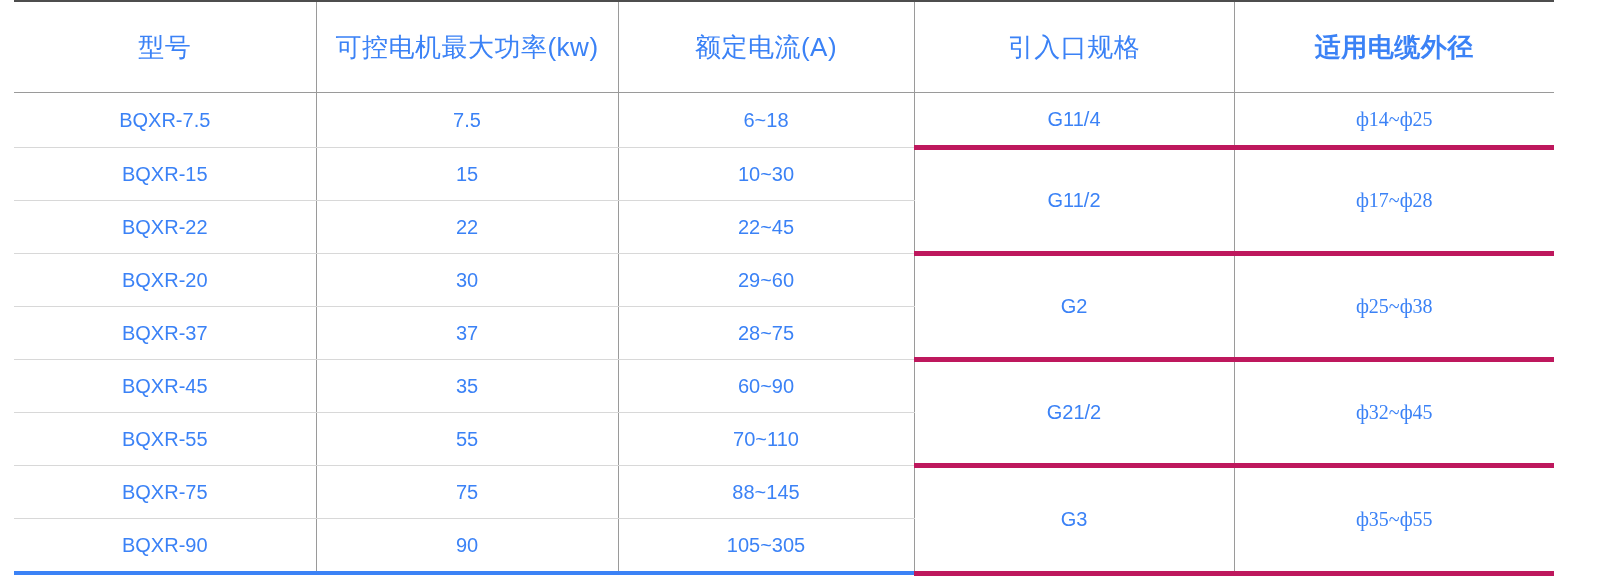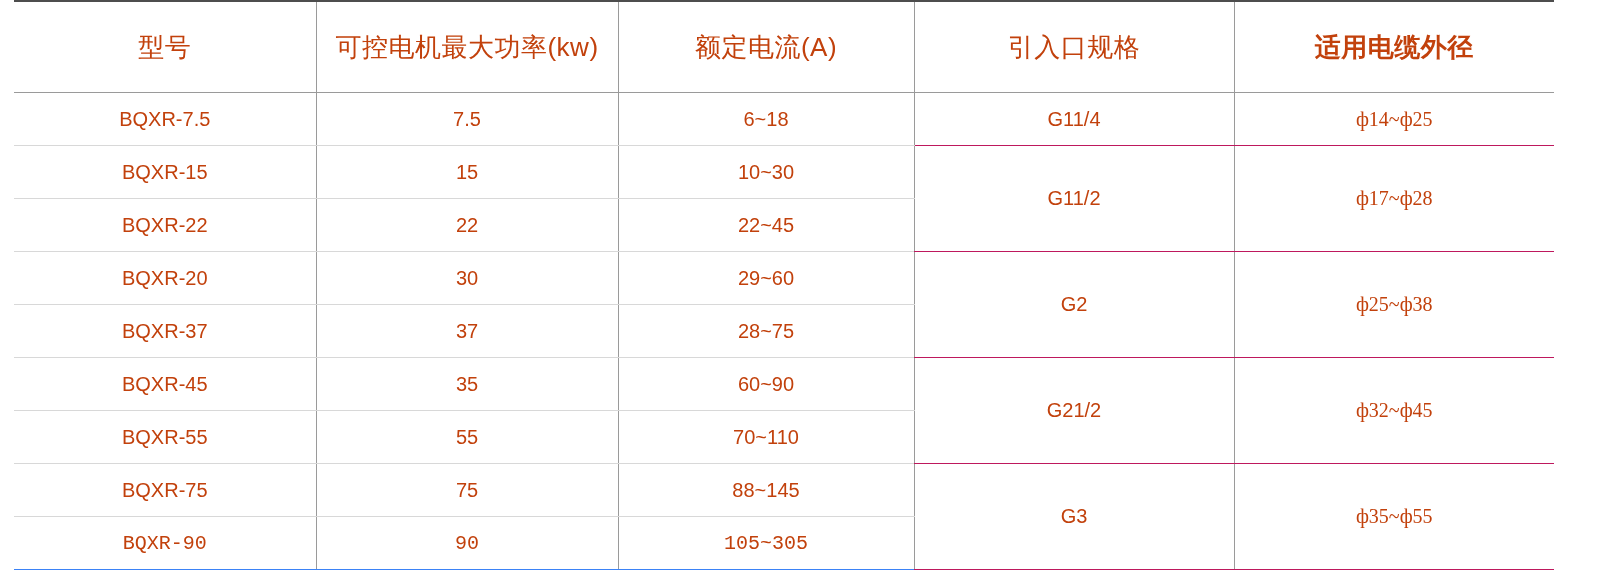--- a/index.html
+++ b/index.html
@@ -30,21 +30,21 @@
   table.spec-table col.c1 { width: 302px; }
   table.spec-table col.c2 { width: 296px; }
   table.spec-table col.c3 { width: 320px; }
   table.spec-table col.c4 { width: 320px; }
 
   table.spec-table th,
   table.spec-table td {
     text-align: center;
     vertical-align: middle;
     font-weight: normal;
-    color: #c2410c;
+    color: #3b82f6;
     background: #ffffff;
   }
   
   table.spec-table thead th {
     height: 88px;
     font-size: 26px;
     border-top: 2px solid #4d4d4d;
     border-bottom: 1px solid #9a9a9a;
     border-right: 1px solid #9a9a9a;
     letter-spacing: 0.5px;
@@ -57,26 +57,25 @@
   table.spec-table tbody td {
     height: 50px;
     font-size: 20px;
     border-bottom: 1px solid #d8d8d8;
     border-right: 1px solid #9a9a9a;
   }
   table.spec-table tbody td.no-vline {
     border-right: none;
   }
   table.spec-table tbody tr:last-child td {
-    border-bottom: 1px solid #3b82f6;
-    font-family: Liberation Mono, monospace;
+    border-bottom: 4px solid #3b82f6;
   }
   
   table.spec-table tbody td.merged {
-    border-bottom: 1px solid #be185d;
+    border-bottom: 5px solid #be185d;
   }
   .model-cell {
     text-align: center;
   }
   .phi {
     font-family: Liberation Serif, serif;
   }
   .footer-rule {
     width: 1540px;
     height: 0;

